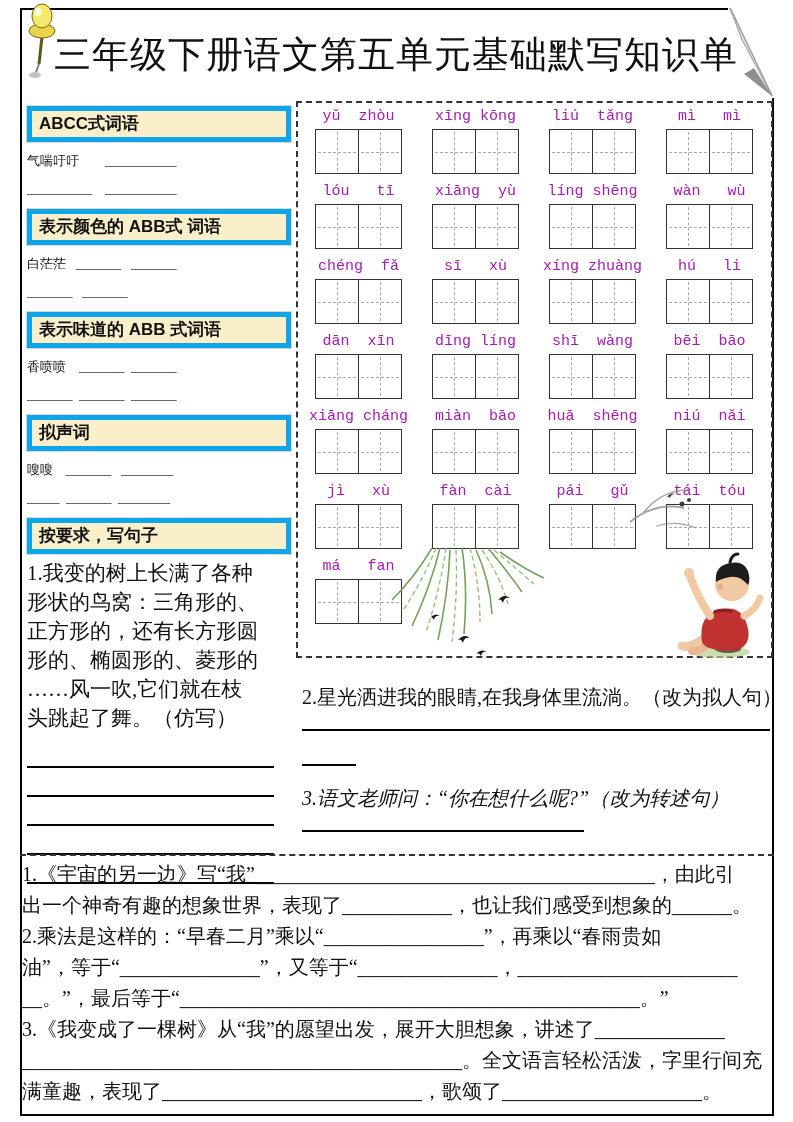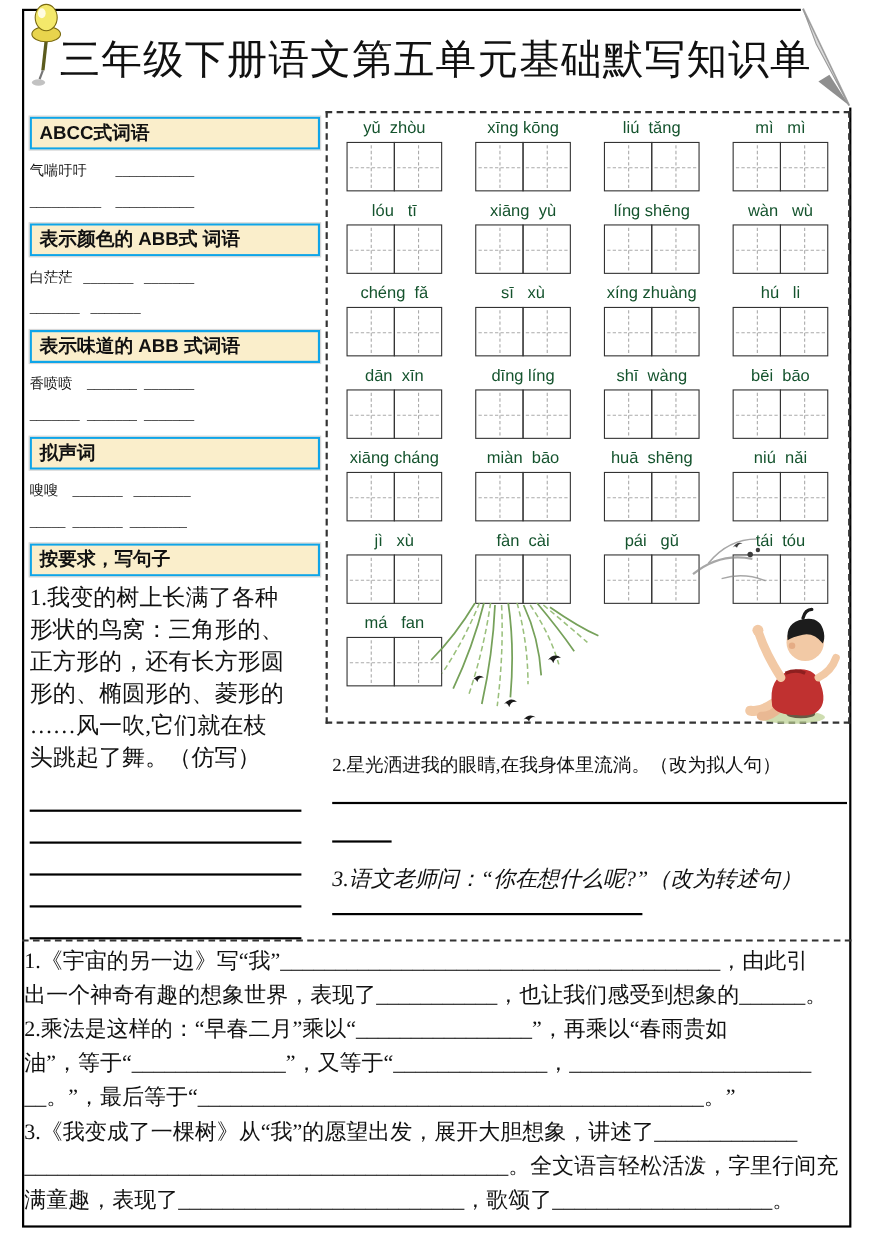--- a/index.html
+++ b/index.html
@@ -9,45 +9,45 @@
   .page-border{position:absolute;left:20px;top:8px;width:750px;height:1104px;
         border:2px solid #000;z-index:1;}
   .fold{position:absolute;left:692px;top:6px;width:84px;height:92px;z-index:2;}
   .title{position:absolute;left:34px;top:22px;width:724px;text-align:center;
         font-weight:normal;font-size:37px;line-height:66px;letter-spacing:1px;z-index:3;}
   .pushpin{position:absolute;left:16px;top:0;width:48px;height:84px;z-index:6;}
 
   
   .left-col{position:absolute;left:27px;top:106px;width:264px;z-index:2;}
   .section{margin-bottom:6px;}
-  .sec-header{background:#faeecb;border:2px solid #0ea5e9;outline:1px solid #d8d8d8;
+  .sec-header{background:#faeecb;border:5px solid #0ea5e9;outline:1px solid #d8d8d8;
         height:26px;line-height:26px;font-weight:bold;font-size:17px;padding-left:7px;
         font-family:"Liberation Sans","DejaVu Sans",sans-serif;margin-bottom:5px;}
   .word-row{font-size:13px;line-height:28px;white-space:pre;}
   .q1-line{font-size:21px;line-height:29px;white-space:pre;letter-spacing:0;}
   .q1-blanks{margin-top:6px;}
   .blank-line{width:247px;height:27px;border-bottom:2px solid #000;}
 
   
   .pinyin-dash{position:absolute;left:296px;top:101px;width:477px;height:557px;
         border:2px dashed #333;box-sizing:border-box;z-index:2;}
   .pinyin-grid{position:absolute;left:300px;top:107px;width:470px;display:grid;
         grid-template-columns:repeat(4,117px);justify-items:center;z-index:2;}
   .pcell{height:75px;text-align:center;}
-  .plabel{font-family:Liberation Sans, sans-serif;font-size:15px;line-height:20px;
-        white-space:pre;color:#14532d;}
+  .plabel{font-family:Liberation Mono, monospace;font-size:15px;line-height:20px;
+        white-space:pre;color:#a21caf;}
   .pboxes{display:flex;margin-top:2px;justify-content:center;}
   .tbox{width:44px;height:45px;border:1px solid #333;position:relative;
         box-sizing:border-box;background:transparent;}
   .tbox + .tbox{margin-left:-1px;}
   .tbox::before{content:"";position:absolute;left:50%;top:2px;bottom:2px;border-left:1px dashed #aaa;}
   .tbox::after{content:"";position:absolute;top:50%;left:2px;right:2px;border-top:1px dashed #aaa;}
 
   
-  .q2t{position:absolute;left:302px;top:684px;font-size:17px;white-space:pre;z-index:2;}
+  .q2t{position:absolute;left:302px;top:684px;font-size:20px;white-space:pre;z-index:2;}
   .q3t{position:absolute;left:302px;top:785px;font-size:20px;white-space:pre;z-index:2;font-style:italic;}
   .uline{position:absolute;height:0;border-bottom:2px solid #000;z-index:2;}
   .u1{left:302px;top:729px;width:468px;}
   .u2{left:302px;top:764px;width:54px;}
   .u3{left:302px;top:830px;width:282px;}
 
   .dashed-sep{position:absolute;left:20px;top:854px;width:754px;height:0;
         border-top:2px dashed #333;z-index:2;}
 
   

